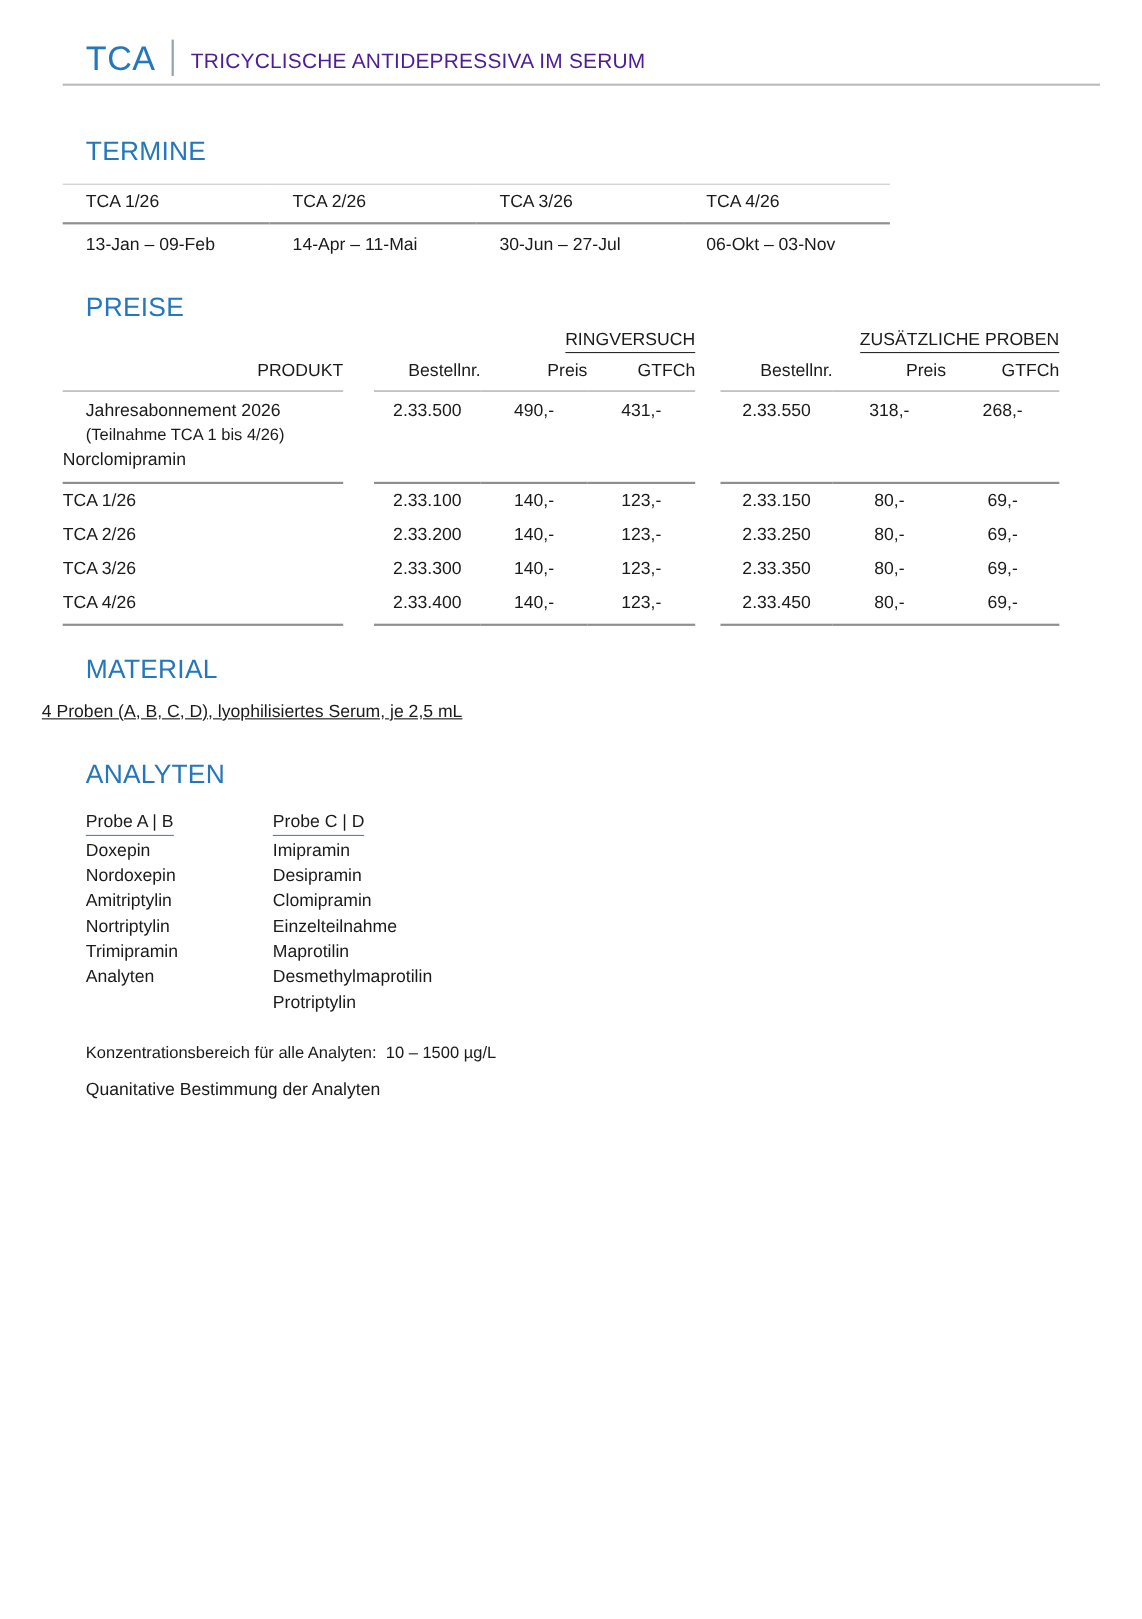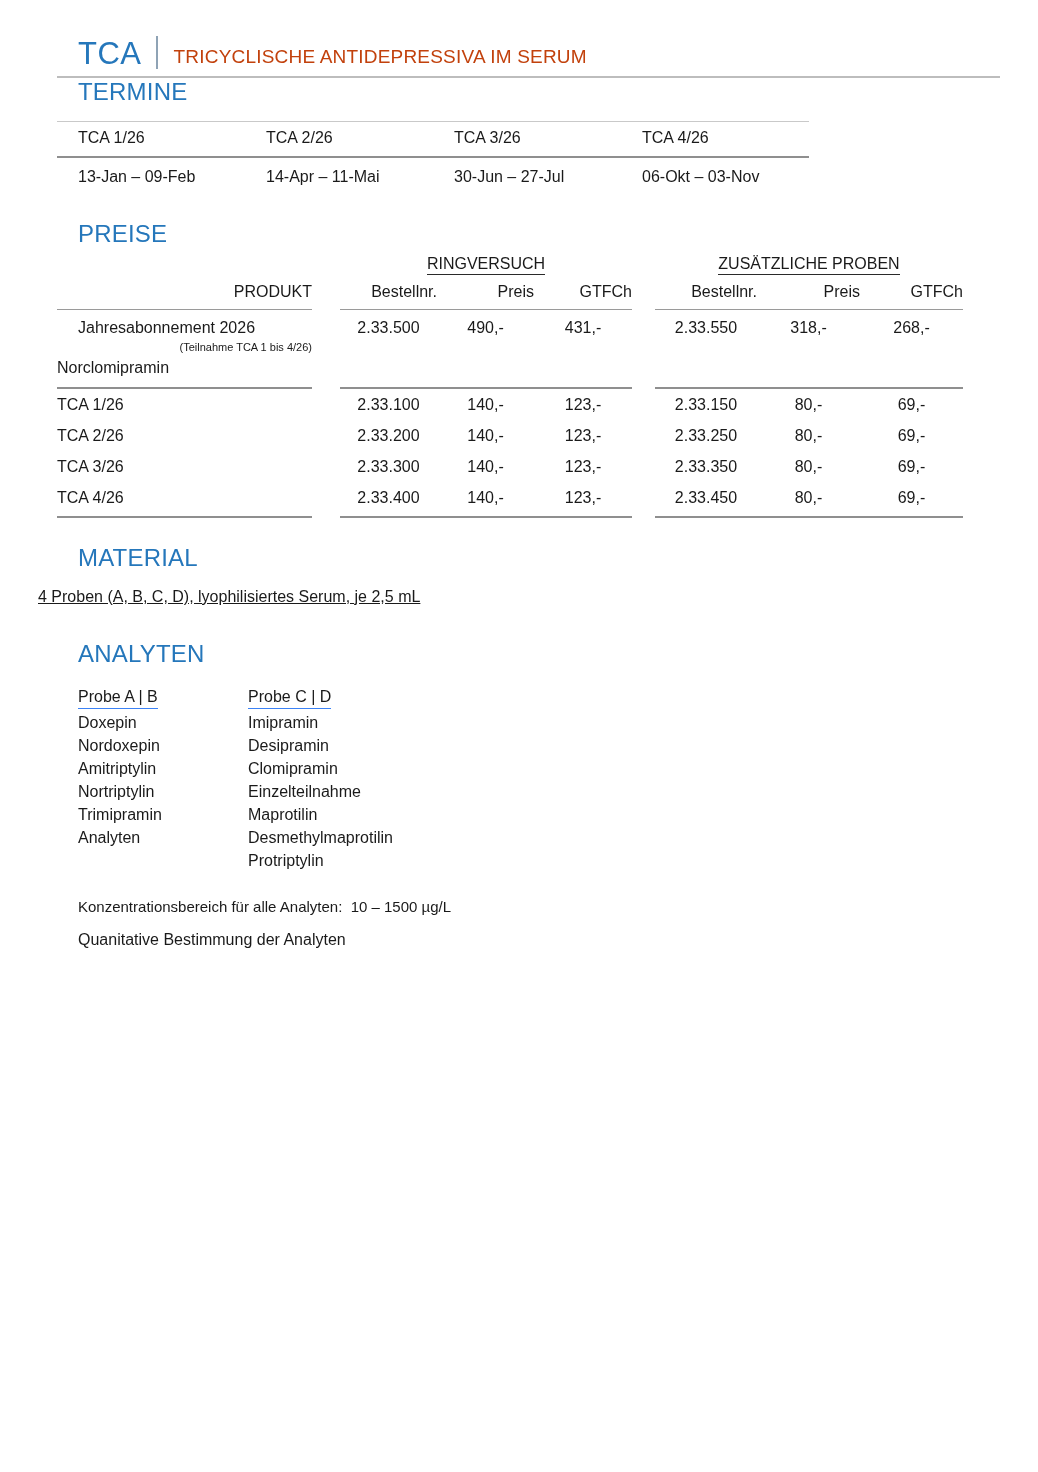--- a/index.html
+++ b/index.html
@@ -3,47 +3,47 @@
 <meta charset="utf-8">
 <style>
   html, body { margin:0; padding:0; background:#ffffff; }
   body { font-family:"Liberation Sans", sans-serif; color:#1a1a1a; }
   .page { position:relative; width:1038px; height:1472px; background:#ffffff; overflow:hidden; }
 
   
   .header { display:flex; align-items:flex-end; padding:36px 0 0 78px; }
   .logo { font-size:31px; line-height:1; color:#2577bb; letter-spacing:0.5px; }
   .divider { width:2px; height:33px; background:#8fa3b5; margin:0 16px 0 14px; }
-  .title { font-size:19px; line-height:1; padding-bottom:3px; letter-spacing:0.2px; color:#c2410c; }
+  .title { font-size:19px; line-height:1; padding-bottom:3px; letter-spacing:0.2px; color:#4c1d95; }
   .header-rule { height:2px; background:#bdbdbd; margin:7px 0 0 57px; width:943px; }
 
   
   .section-heading { font-size:24px; font-weight:400; color:#2577bb; letter-spacing:0.2px; margin:0 0 0 78px; line-height:1.15; }
-  .h-termine { }
+  .h-termine { margin-top:46px; }
   .h-preise { margin-top:32px; }
   .h-material { margin-top:26px; }
   .h-analyten { margin-top:34px; }
   .h-anforderungen { margin-top:38px; }
 
   
   .termine-table { margin:15px 0 0 57px; border-collapse:collapse; table-layout:fixed; width:752px; font-size:16px; }
   .termine-table td { padding:0; }
   .termine-table tr.hdr td { border-top:1px solid #c9c9c9; border-bottom:2px solid #8f8f8f; padding:7px 0 9px 21px; }
   .termine-table tr.dates td { padding:10px 0 2px 21px; }
 
   
   .price-table { margin:8px 0 0 57px; border-collapse:collapse; table-layout:fixed; font-size:16px; }
   .price-table td { padding:0; text-align:center; vertical-align:top; }
   .price-table td.prod { text-align:left; padding-left:21px; }
   .grp-label { display:inline-block; border-bottom:1.5px solid #2a2a2a; padding-bottom:1px; }
-  .price-table tr.grp td { padding-bottom:6px; }
+  .price-table tr.grp td { padding-bottom:6px;text-align:right; }
   .price-table tr.hdr td { padding:2px 0 8px; }
   .price-table tr.hdr td:not(.gap) { border-bottom:1px solid #9a9a9a;text-align:right; }
   .price-table tr.abo td { padding-top:9px; }
-  .abo-note { font-size:11px; padding:4px 0 3px;text-align:right; }
+  .abo-note { font-size:15px; padding:4px 0 3px; }
   .price-table tr.einzel td { padding:3px 0 10px; }
   .price-table tr.einzel td:not(.gap) { border-bottom:2px solid #8f8f8f; }
   .price-table tr.data td { padding:7px 0 6px; }
   .price-table tr.last td { padding-bottom:9px; }
   .price-table tr.last td:not(.gap) { border-bottom:2px solid #8f8f8f; }
 
   
   .material-text { margin:16px 0 0 38px; font-size:16px;text-decoration:underline; }
 
   

